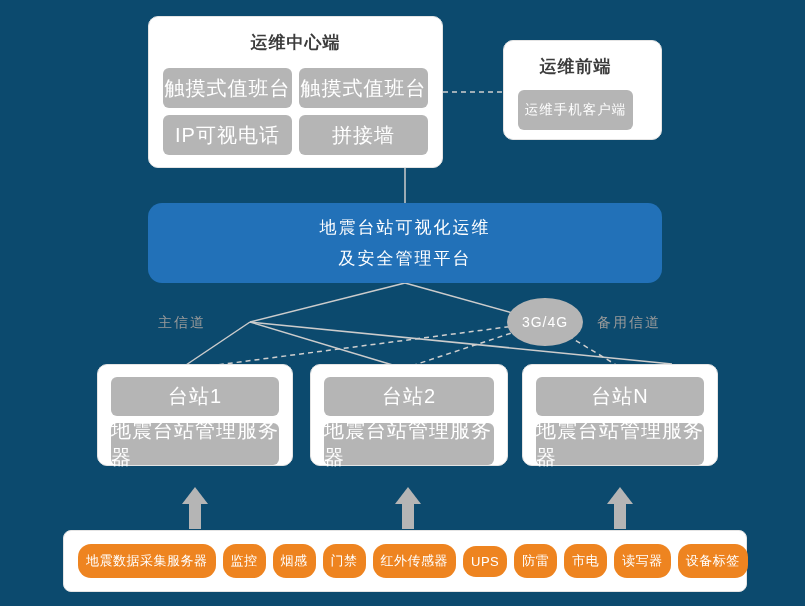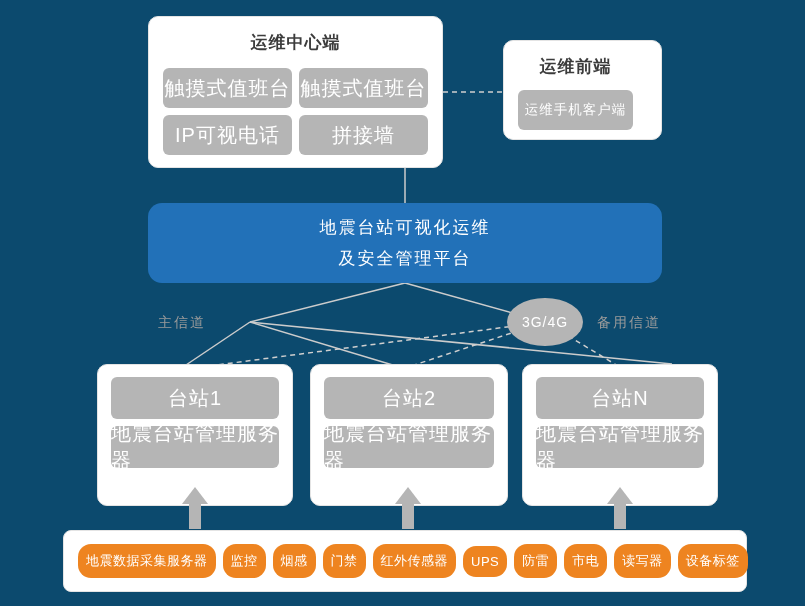--- a/index.html
+++ b/index.html
@@ -33,21 +33,21 @@
 
   
   .ellipse{position:absolute;width:76px;height:48px;background:#b5b5b5;border-radius:50%;color:#fff;display:flex;align-items:center;justify-content:center;font-size:14px;letter-spacing:1px;z-index:2;}
   .ellipse.primary{left:212px;top:298px;}
   .ellipse.backup{left:507px;top:298px;}
   .chan-label{position:absolute;top:314px;font-size:14px;color:#9a9a9a;letter-spacing:2px;z-index:2;}
   .chan-label.primary{left:158px;}
   .chan-label.backup{left:597px;}
 
   
-  .station{top:364px;height:142px;padding:12px 13px 0 13px;display:flex;flex-direction:column;gap:7px;}
+  .station{top:364px;height:102px;padding:12px 13px 0 13px;display:flex;flex-direction:column;gap:7px;}
   .station .gbtn{height:42px;}
   .station.s1{left:97px;width:196px;}
   .station.s2{left:310px;width:198px;}
   .station.s3{left:522px;width:196px;}
 
   
   .arrow-up{position:absolute;top:487px;width:26px;z-index:2;}
   .arrow-up .head{width:0;height:0;border-left:13px solid transparent;border-right:13px solid transparent;border-bottom:17px solid #b5b5b5;}
   .arrow-up .shaft{width:12px;height:25px;background:#b5b5b5;margin:0 auto;}
   .arrow-up.a1{left:182px;}

